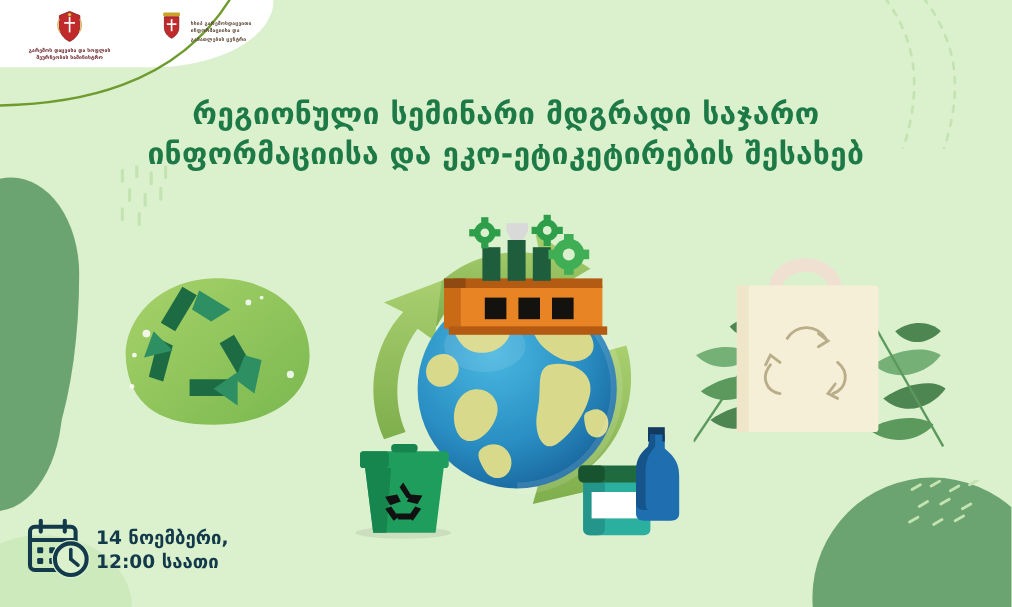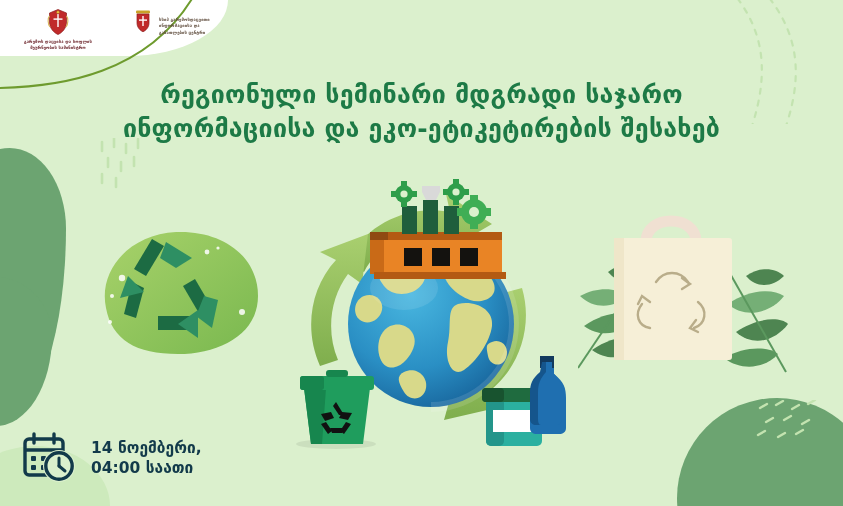--- a/index.html
+++ b/index.html
@@ -54,21 +54,21 @@
   .logo-block{display:flex;flex-direction:column;align-items:center;width:96px;}
   .logo-block.second{width:104px;align-items:flex-start;flex-direction:row;gap:5px;}
   .crest{width:22px;height:28px;flex:none;}
   .logo-cap{
     font-size:4.2px;line-height:1.5;color:#6a2228;text-align:center;
     font-weight:bold;margin-top:3px;letter-spacing:.1px;
   }
   .logo-block.second .logo-cap{text-align:left;margin-top:9px;font-size:4.2px;color:#5d4a3a;}
 
   
-  .datebox{position:absolute;left:22px;bottom:22px;display:flex;align-items:center;gap:11px;}
+  .datebox{position:absolute;left:22px;bottom:22px;display:flex;align-items:center;}
   .cal-icon{width:58px;height:52px;flex:none;}
   .date-text{color:#123a4a;font-size:15.5px;font-weight:bold;line-height:1.3;white-space:nowrap;}
 
   
   .art-recycle{position:absolute;left:92px;top:222px;width:178px;height:148px;}
   .art-center{position:absolute;left:286px;top:176px;width:290px;height:286px;}
   .art-bag{position:absolute;left:578px;top:200px;width:210px;height:180px;}
 </style>
 </head>
 <body>
@@ -346,17 +346,17 @@
       </g>
       <circle cx="37" cy="34" r="16" fill="#dbf0cd"></circle>
       <circle cx="37" cy="34" r="13.2" fill="none" stroke="#123a4a" stroke-width="3.4"></circle>
       <g stroke="#123a4a" stroke-width="3" stroke-linecap="round">
         <line x1="37" y1="26" x2="37" y2="34"></line>
         <line x1="37" y1="34" x2="43" y2="39"></line>
       </g>
     </svg>
     <div class="date-text">
       <span>14 ნოემბერი,</span><br>
-      <span>04:00 საათი</span>
+      <span>12:00 საათი</span>
     </div>
   </div>
 
 </div>
 
 </body></html>

